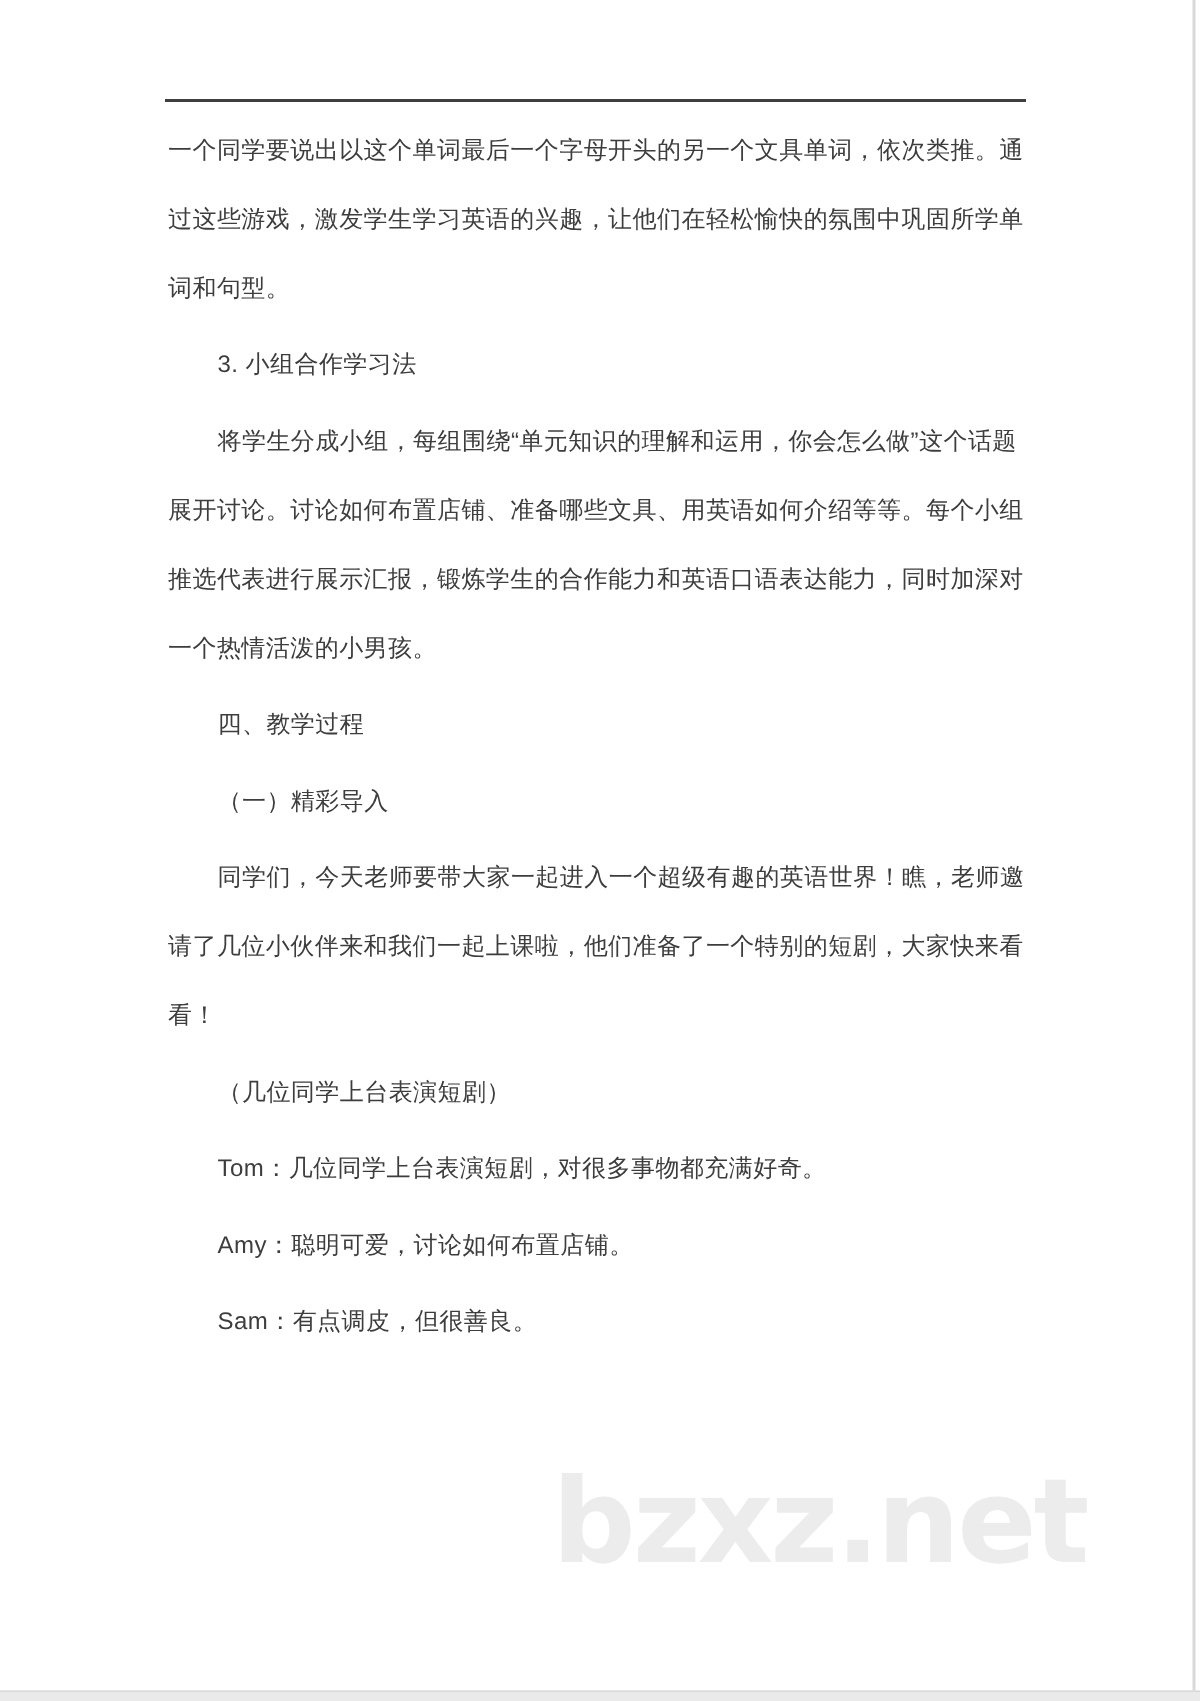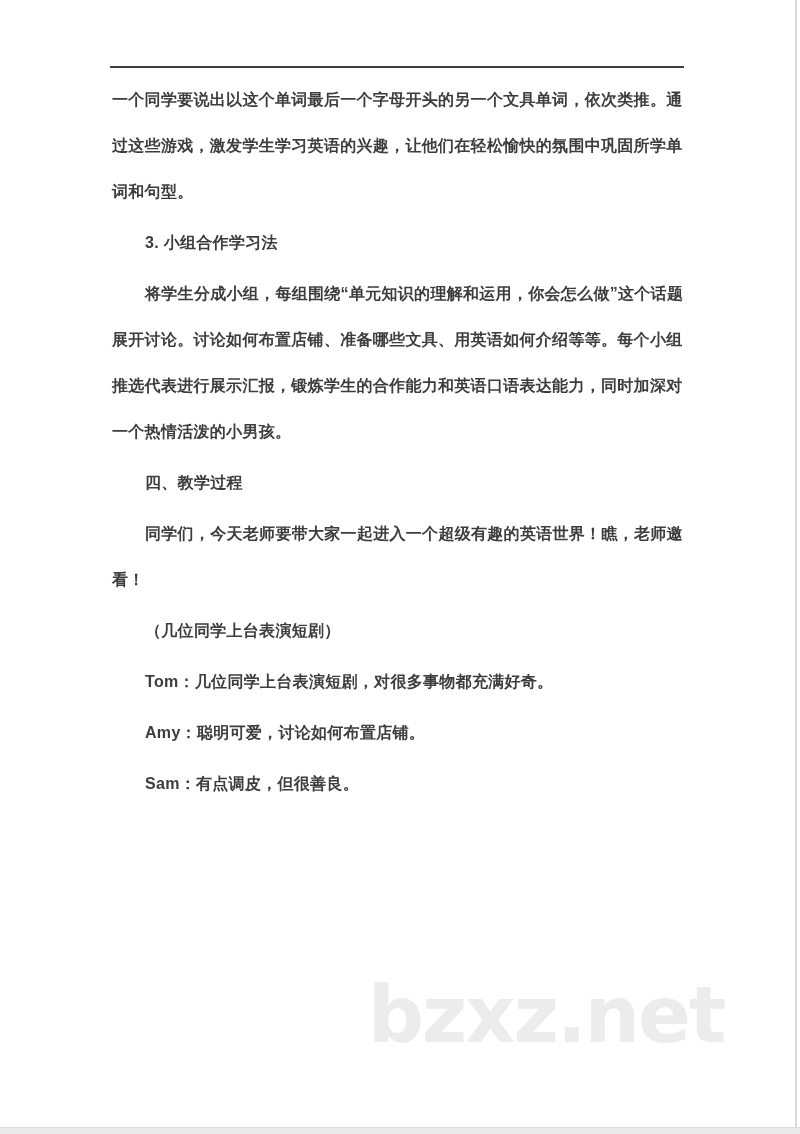--- a/index.html
+++ b/index.html
@@ -28,21 +28,21 @@
     width: 574px; height: 2px;
     background: var(--rule);
   }
   .doc-body {
     position: absolute;
     left: 112px; top: 77px;
     width: 576px;
     color: var(--text);
     font-size: 16px;
   }
-  .para { margin-bottom: 5px; font-weight: bold; }
+  .para { margin-bottom: 5px; }
   .line {
     height: 46px;
     display: flex;
     align-items: center;
     white-space: nowrap;
     letter-spacing: 0.3px;
   }
   .line.indent { padding-left: 33px; }
   .watermark {
     position: absolute;
@@ -86,21 +86,25 @@
       <div class="para">
         <div class="line indent">将学生分成小组，每组围绕“单元知识的理解和运用，你会怎么做”这个话题</div>
         <div class="line">展开讨论。讨论如何布置店铺、准备哪些文具、用英语如何介绍等等。每个小组</div>
         <div class="line">推选代表进行展示汇报，锻炼学生的合作能力和英语口语表达能力，同时加深对</div>
         <div class="line">一个热情活泼的小男孩。</div>
       </div>
       <div class="para">
         <div class="line indent">四、教学过程</div>
       </div>
       <div class="para">
+        <div class="line indent">（一）精彩导入</div>
+      </div>
+      <div class="para">
         <div class="line indent">同学们，今天老师要带大家一起进入一个超级有趣的英语世界！瞧，老师邀</div>
+        <div class="line">请了几位小伙伴来和我们一起上课啦，他们准备了一个特别的短剧，大家快来看</div>
         <div class="line">看！</div>
       </div>
       <div class="para">
         <div class="line indent">（几位同学上台表演短剧）</div>
       </div>
       <div class="para">
         <div class="line indent">Tom：几位同学上台表演短剧，对很多事物都充满好奇。</div>
       </div>
       <div class="para">
         <div class="line indent">Amy：聪明可爱，讨论如何布置店铺。</div>

